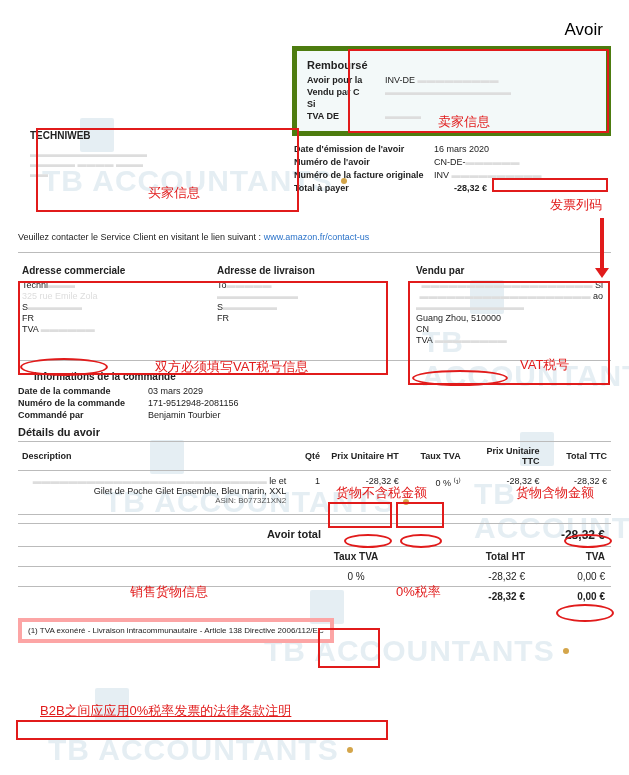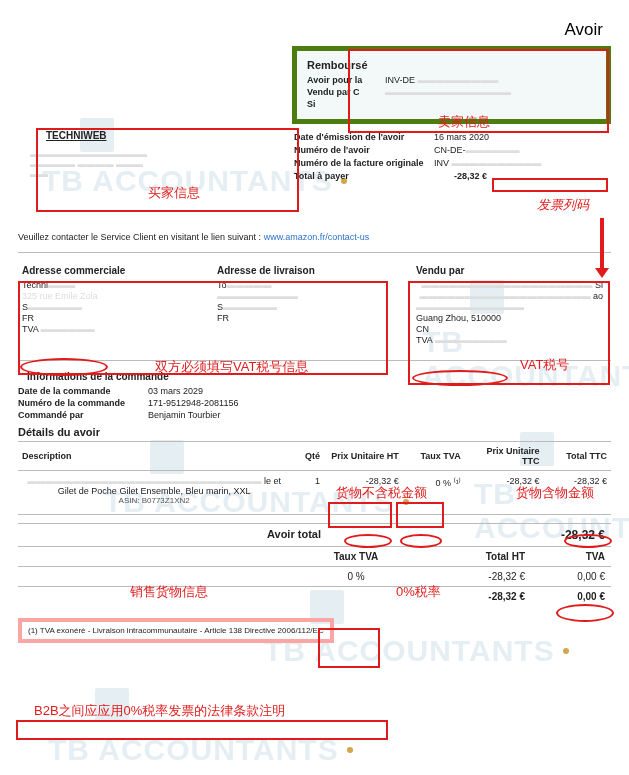--- a/index.html
+++ b/index.html
@@ -24,21 +24,21 @@
   }
   .page { position: relative; padding: 20px 18px 10px 18px; }
   .title { text-align: right; font-size: 17px; font-weight: 400; margin: 0 8px 6px 0; color:#000; }
 
   
   .topgrid { display: flex; gap: 14px; }
   .buyer {
     width: 260px; height: 90px; margin-top: 74px;
     padding: 10px 12px;
   }
-  .buyer h3 { font-size: 10px; font-weight: bold; margin: 0 0 8px 16px; text-decoration: underline; }
+  .buyer h3 { font-size: 10px; font-weight: bold; margin: 0 0 8px 0; }
 
   .rightcol { flex: 1; }
   .remb {
     background: var(--pale); border: 5px solid #4d7c0f;
     padding: 8px 10px; font-size: 9px; position: relative;
   }
   .remb h3 { font-size: 11px; margin: 0 0 4px 0; font-weight: bold; }
   .remb .row { display: flex; margin: 2px 0; }
   .remb .lab { width: 78px; font-weight: bold; }
 
@@ -74,31 +74,31 @@
   hr.sep { border: none; border-top: 1px solid #bbb; margin: 4px 0 6px 0; }
 
   
   .addr-wrap { display: flex; gap: 0; position: relative; }
   .addr { width: 195px; padding: 6px 8px 10px 4px; font-size: 9px; }
   .addr h4 { font-size: 10px; font-weight: bold; margin: 0 0 4px 0; }
   .addr div { margin: 1px 0; min-height:10px; }
   .vendu { flex:1; padding: 6px 8px 10px 8px; }
 
   
-  .orderinfo h4 { font-size: 10px; font-weight: bold; margin: 10px 0 4px 9px; }
+  .orderinfo h4 { font-size: 10px; font-weight: bold; margin: 10px 0 4px 16px; }
   .orderinfo .row { display: flex; font-size: 9px; margin: 2px 0; }
   .orderinfo .lab { width: 130px; font-weight: bold; }
 
   
   .details h4 { font-size: 11px; font-weight: bold; margin: 6px 0 3px 0; }
   table.dt { width: 100%; border-collapse: collapse; font-size: 9px; }
   table.dt th { text-align: right; padding: 4px 4px; font-weight: bold; border-top:1px solid #bbb; border-bottom:1px solid #bbb; }
   table.dt th:first-child { text-align: left; }
   table.dt td { padding: 5px 4px; text-align: right; vertical-align: top; }
-  table.dt td:first-child { text-align: center; margin-left: 40px; }
+  table.dt td:first-child { text-align: right; margin-left: 40px; }
   .asin { font-size: 8px; color: #555; }
 
   
   .totals { margin-top: 8px; }
   .totals .trow { display:flex; justify-content:flex-end; font-size:10px; }
   .totals .trow > div { padding:4px 6px; }
   .totals .head { font-weight:bold; border-top:1px solid #bbb; border-bottom:1px solid #bbb; }
   .totals .w1{ width:190px; text-align:left; }
   .totals .w2{ width:80px; text-align:right; }
   .totals .w3{ width:80px; text-align:right; }
@@ -184,20 +184,24 @@
             <span class="lab">Avoir pour la</span>
             <span>INV-DE</span>
             <span class="obscured">&nbsp;▬▬▬▬▬▬▬▬▬</span>
           </div>
         <div class="row">
             <span class="lab">Vendu par C</span>
             <span class="obscured">▬▬▬▬▬▬▬▬▬▬▬▬▬▬</span>
           </div>
         <div class="row">
             <span class="lab">Si</span>
+          </div>
+        <div class="row">
+            <span class="lab">TVA DE</span>
+            <span class="obscured">▬▬▬▬</span>
           </div>
       </div>
 
       <div class="meta">
         <div class="row">
             <span class="lab">Date d'émission de l'avoir</span>
             <span>16 mars 2020</span>
           </div>
         <div class="row">
             <span class="lab">Numéro de l'avoir</span>
@@ -323,21 +327,21 @@
       </div>
   </div>
 
   <div class="footnote">(1) TVA exonéré - Livraison intracommunautaire - Article 138 Directive 2006/112/EC</div>
 </div>
 
 <div class="annot-box" style="top:49px; left:348px; width:261px; height:84px;"></div>
 <div class="annot-text" style="top:113px; left:438px;">卖家信息</div>
 
 <div class="annot-box" style="top:178px; left:492px; width:116px; height:14px;"></div>
-<div class="annot-text" style="top:196px; left:537px;font-style:italic;">发票列码</div>
+<div class="annot-text" style="top:196px; left:550px;">发票列码</div>
 
 <div class="arrow-down" style="top:218px; left:600px; height:52px;"></div>
 
 <div class="annot-box" style="top:128px; left:36px; width:263px; height:84px;"></div>
 <div class="annot-text" style="top:184px; left:148px;">买家信息</div>
 
 <div class="annot-box" style="top:281px; left:18px; width:370px; height:94px;"></div>
 
 <div class="annot-oval" style="top:358px; left:20px; width:88px; height:18px;"></div>
 <div class="annot-text" style="top:358px; left:155px;">双方必须填写VAT税号信息</div>
@@ -357,15 +361,15 @@
 <div class="annot-oval" style="top:534px; left:564px; width:48px; height:14px;"></div>
 
 <div class="annot-text" style="top:583px; left:130px;">销售货物信息</div>
 
 <div class="annot-text" style="top:583px; left:396px;">0%税率</div>
 
 <div class="annot-oval" style="top:604px; left:556px; width:58px; height:18px;"></div>
 
 <div class="annot-box" style="top:628px; left:318px; width:62px; height:40px;"></div>
 
-<div class="annot-text" style="top:702px; left:34px;">B2B之间应应用0%税率发票的法律条款注明</div>
+<div class="annot-text" style="top:702px; left:40px;text-decoration:underline;">B2B之间应应用0%税率发票的法律条款注明</div>
 
 <div class="annot-box" style="top:720px; left:16px; width:372px; height:20px;"></div>
 
 </body></html>

